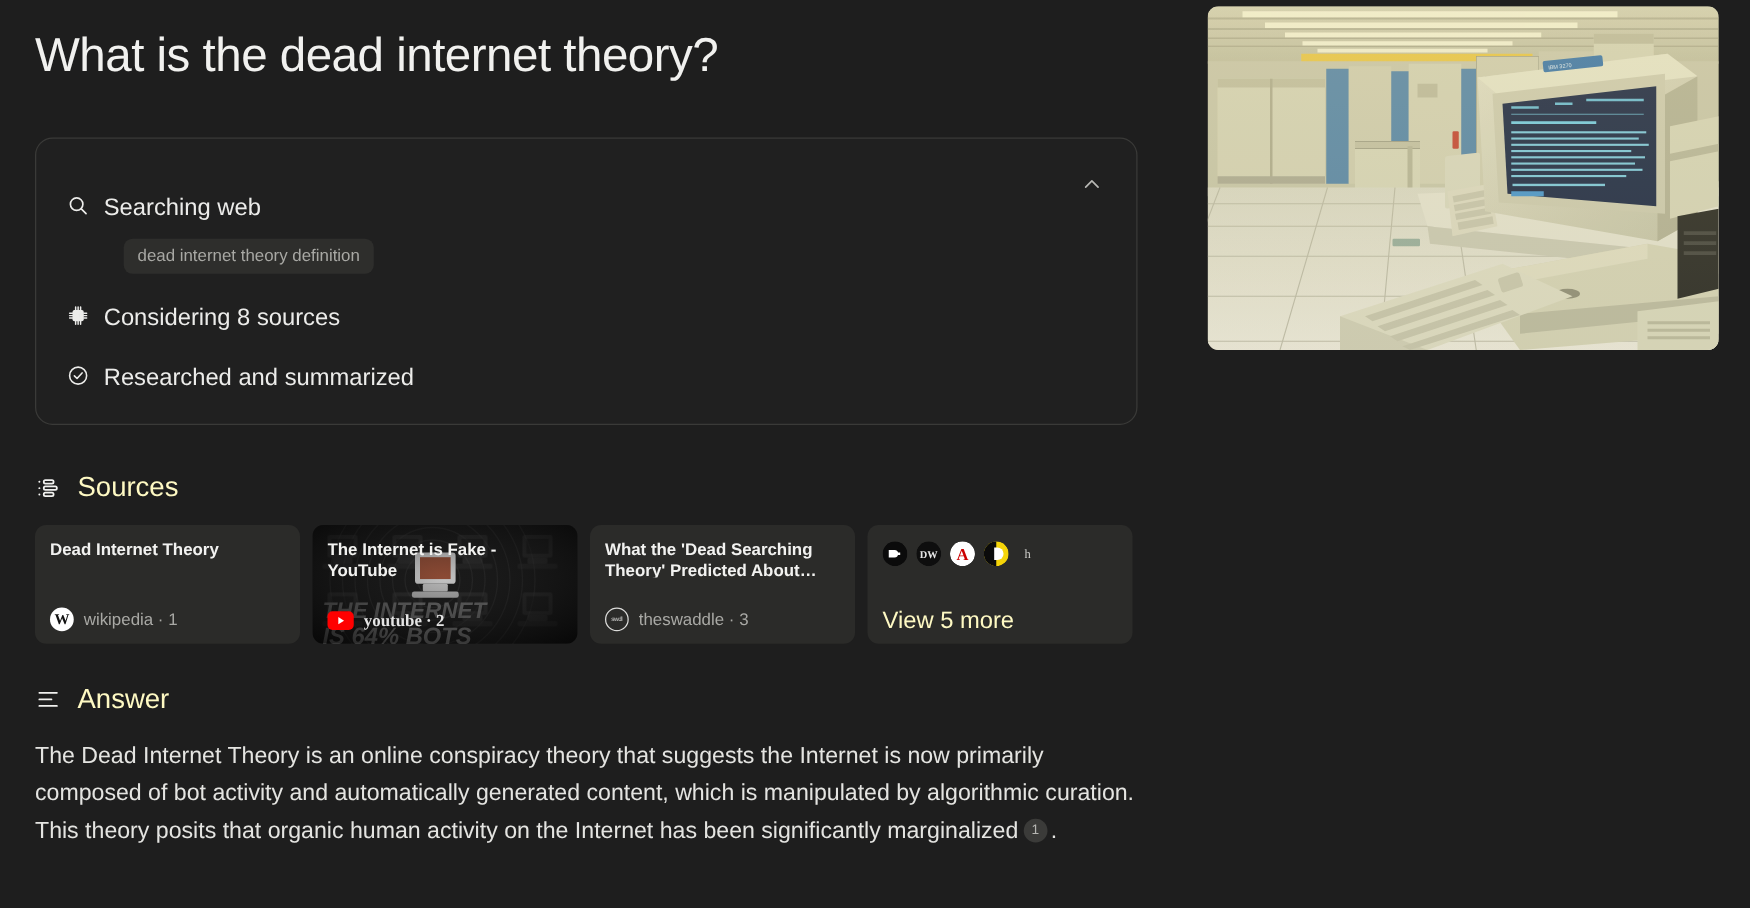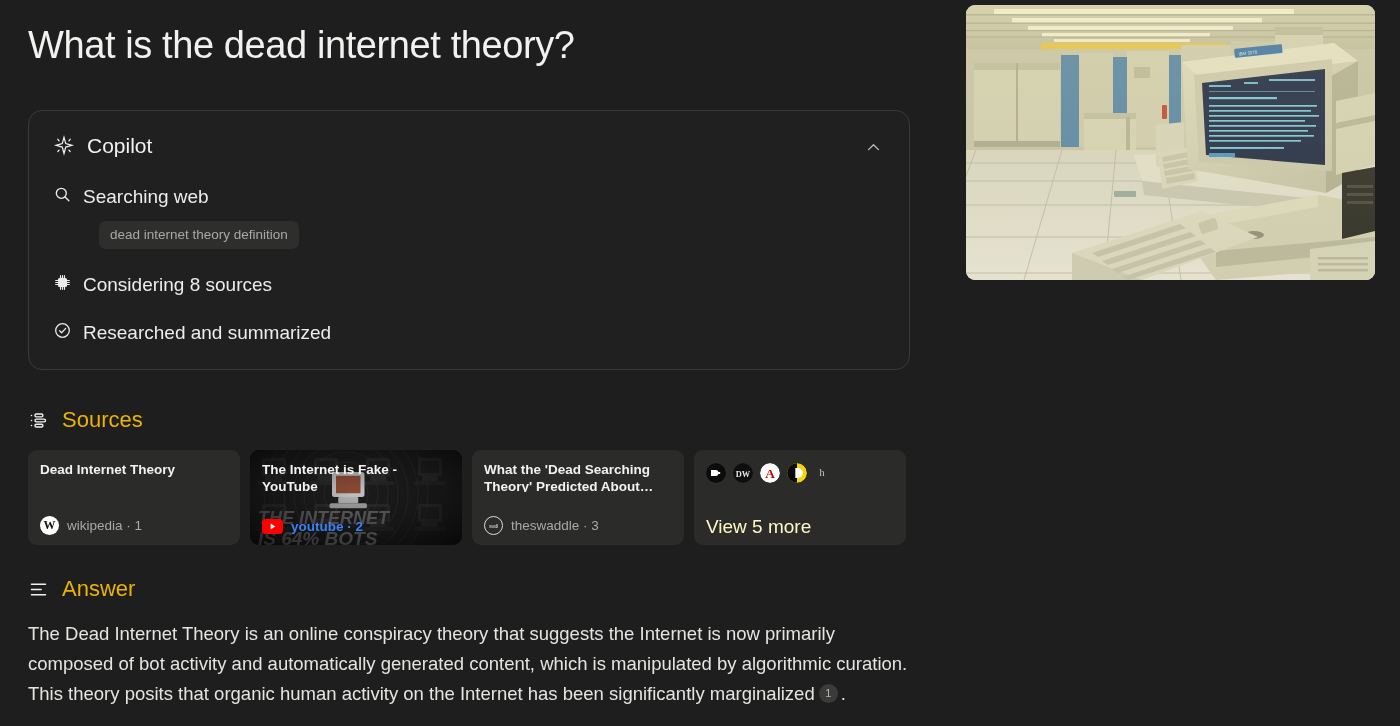--- a/index.html
+++ b/index.html
@@ -113,21 +113,21 @@
   .section-head {
     display: flex;
     align-items: center;
     gap: 13px;
     margin-top: 36px;
   }
   .section-head.answer-head { margin-top: 30px; }
   .section-title {
     font-size: 22px;
     line-height: 28px;
-    color: #eab308;
+    color: #fef9c3;
     font-weight: 400;
   }
 
   
   .sources-row {
     display: flex;
     gap: 10px;
     margin-top: 16px;
   }
 
@@ -208,21 +208,21 @@
 
   
   .source-card.has-thumb { background: #151515; }
   .thumb-bg {
     position: absolute;
     inset: 0;
     z-index: 0;
     overflow: hidden;
   }
   .thumb-bg svg { display: block; width: 100%; height: 100%; }
-  .source-card.has-thumb .source-domain { color: #3b82f6; font-weight: 700; }
+  .source-card.has-thumb .source-domain { color: #e5e5e5; font-weight: 700; font-family: Liberation Serif, serif; }
 
   
   .source-card.more-card { background: #2b2b29; }
   .more-icons {
     display: flex;
     align-items: center;
     gap: 7px;
     margin-top: 2px;
   }
   .more-label {
@@ -281,29 +281,20 @@
 <body>
 
 <div class="page">
 
   <div class="left-col">
 
     <h1 class="page-title">What is the dead internet theory?</h1>
 
     <section class="copilot-card">
 
-      <div class="copilot-head">
-        <span class="icon">
-          <svg width="22" height="22" viewBox="0 0 24 24" fill="none" stroke="#f1f1ef" stroke-width="1.35" stroke-linecap="round">
-            <path d="M12 2.6 L13.9 9.4 L20.6 11.3 L13.9 13.2 L12 20 L10.1 13.2 L3.4 11.3 L10.1 9.4 Z" fill="none"></path>
-            <path d="M5.2 4.6 L6.6 6.3 M18.8 4.6 L17.4 6.3 M5.2 18.1 L6.6 16.4 M18.8 18.1 L17.4 16.4"></path>
-          </svg>
-        </span>
-        <span class="copilot-title">Copilot</span>
-      </div>
 
       <button class="collapse-btn">
         <span class="icon">
           <svg width="17" height="17" viewBox="0 0 24 24" fill="none" stroke="#b9b9b5" stroke-width="1.9" stroke-linecap="round" stroke-linejoin="round">
             <polyline points="5 15 12 8 19 15"></polyline>
           </svg>
         </span>
       </button>
 
       

